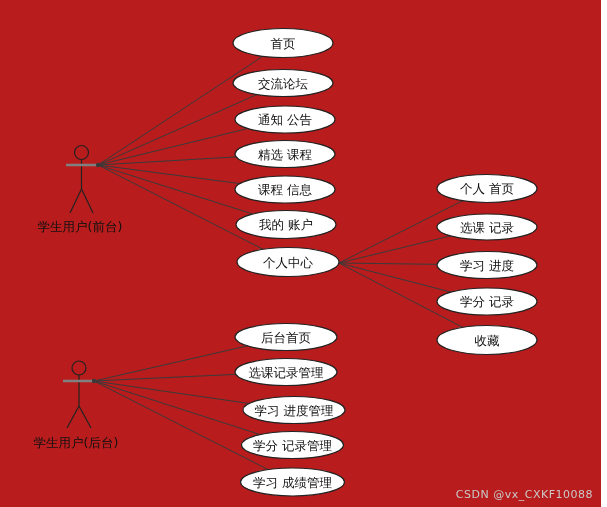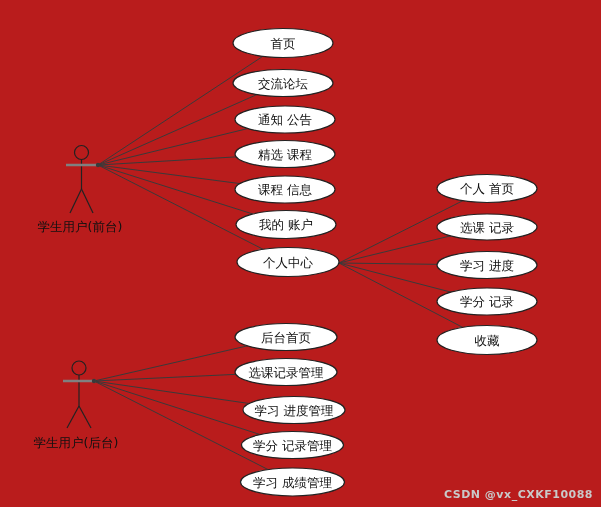--- a/index.html
+++ b/index.html
@@ -132,14 +132,14 @@
       <g>
         <circle cx="79" cy="368" r="7" fill="none" stroke="#222222" stroke-width="1.2"></circle>
         <line x1="79" y1="375" x2="79" y2="406" stroke="#222222" stroke-width="1.2"></line>
         <line x1="63" y1="381" x2="96" y2="381" stroke="#808080" stroke-width="2.5"></line>
         <line x1="79" y1="406" x2="67" y2="428" stroke="#222222" stroke-width="1.2"></line>
         <line x1="79" y1="406" x2="91" y2="428" stroke="#222222" stroke-width="1.2"></line>
         <circle cx="94" cy="381" r="2.2" fill="#3a3a3a"></circle>
         <text x="76" y="447" text-anchor="middle" font-size="12.5" fill="#111111">学生用户(后台)</text>
       </g>
     </svg>
-  <div class="watermark" style="color: rgb(201, 201, 201); font-weight: bold;">CSDN @vx_CXKF10088</div>
+  <div class="watermark" style="color: rgb(201, 201, 201);">CSDN @vx_CXKF10088</div>
 </div>
 
 </body></html>

